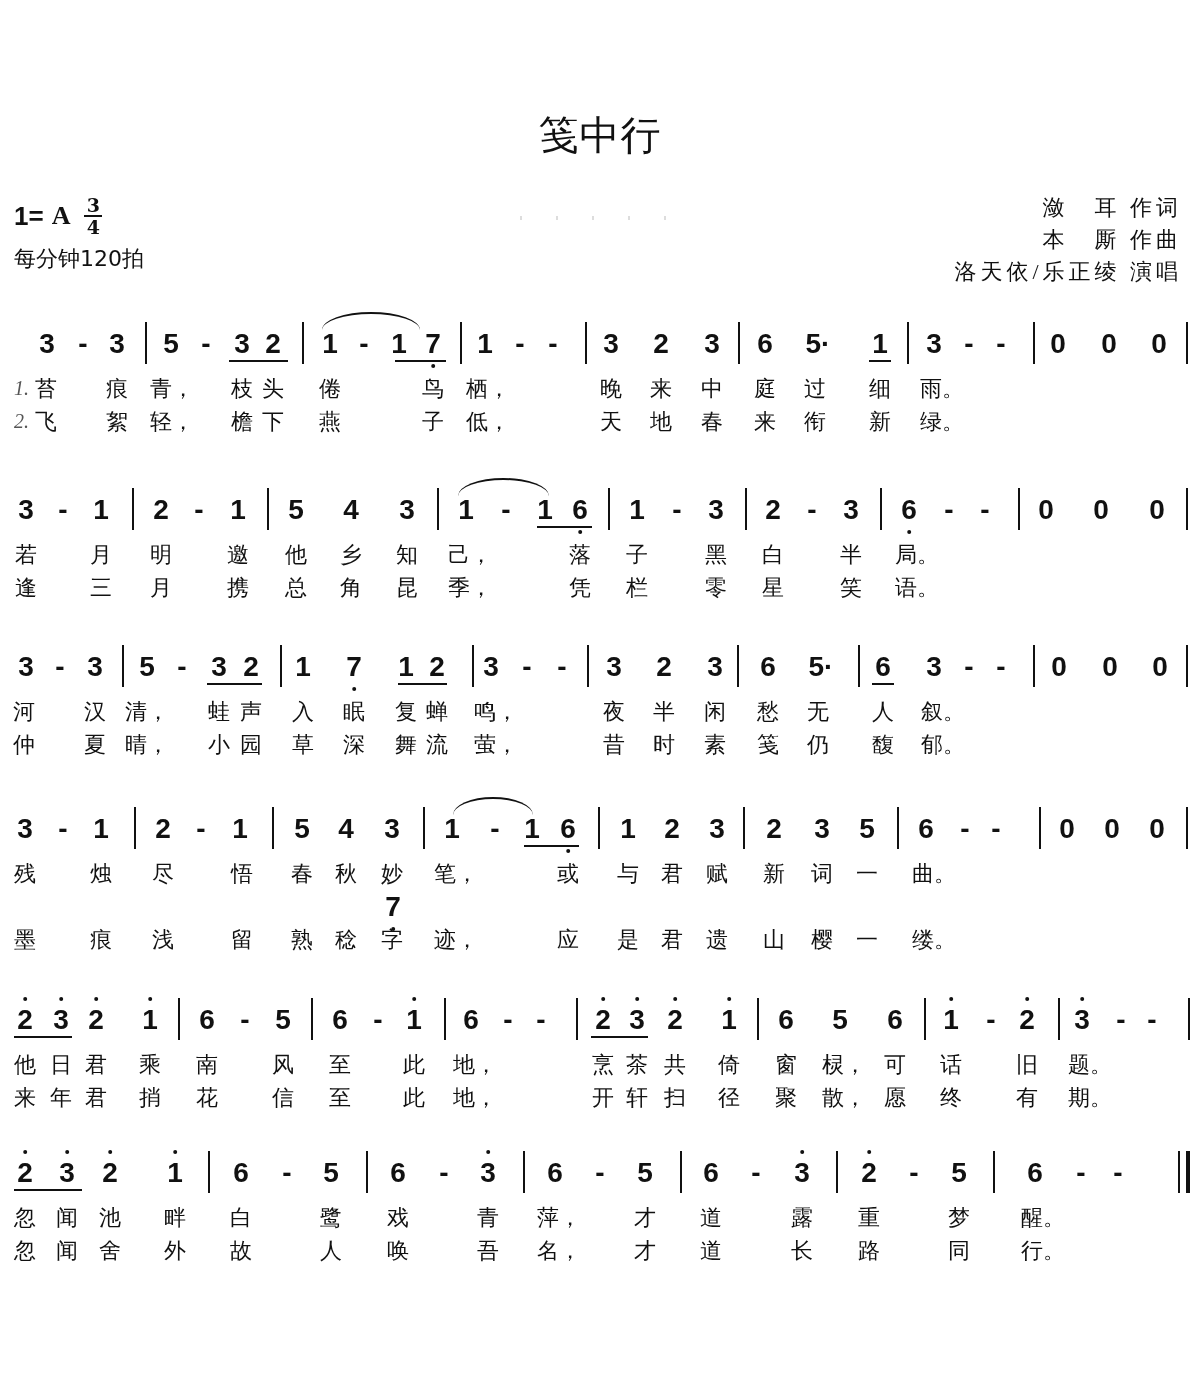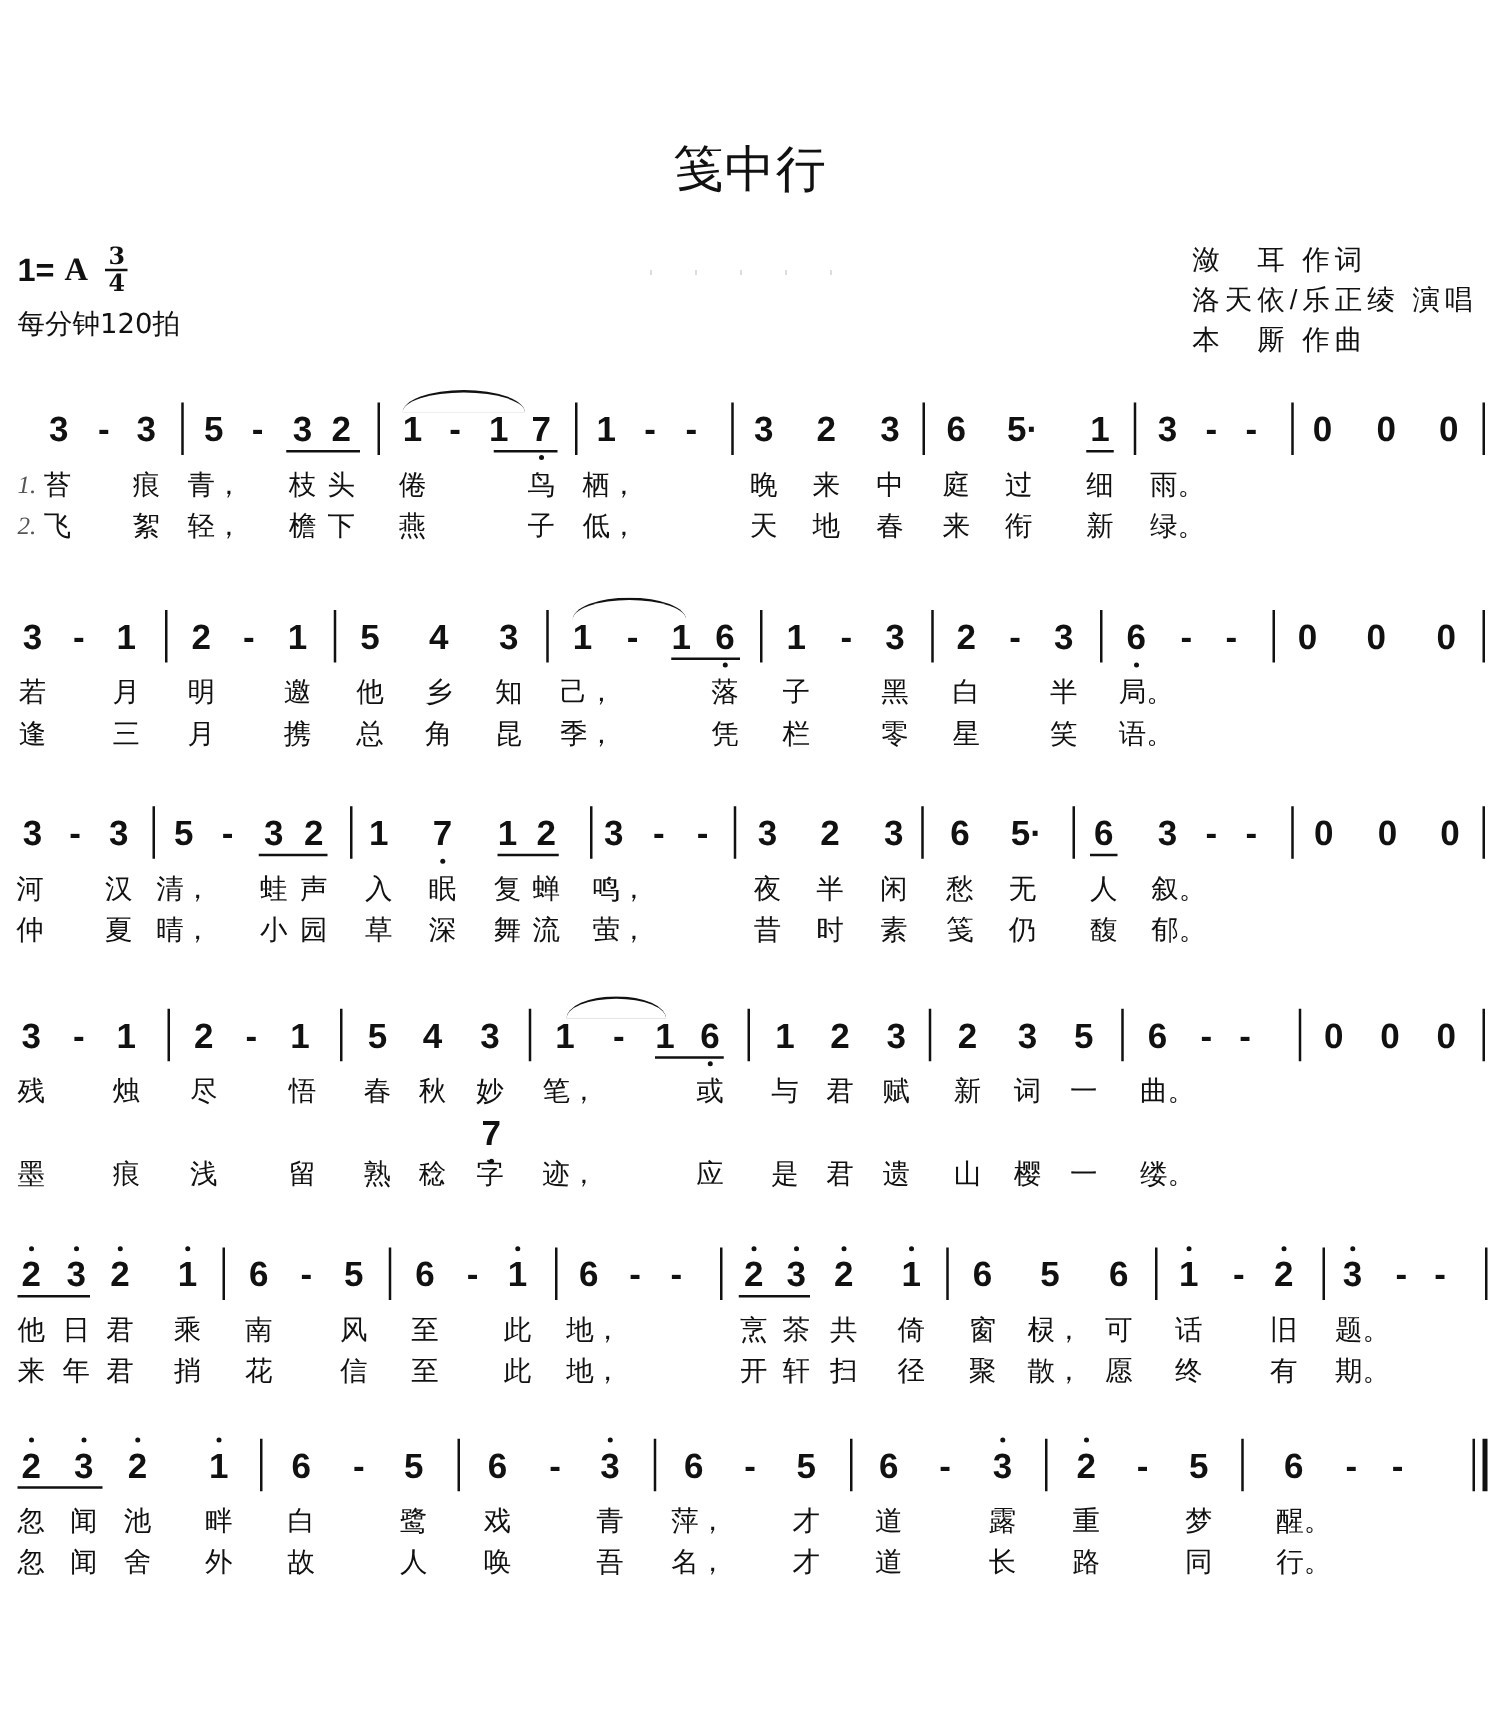--- a/index.html
+++ b/index.html
@@ -7,22 +7,22 @@
          font-family: "DejaVu Sans", "Liberation Sans", sans-serif; color: #111; }
   .title { position: absolute; top: 108px; left: 0; width: 1200px; text-align: center;
            font-size: 40px; font-weight: 400; letter-spacing: 1px; }
   .key { position: absolute; left: 14px; top: 196px; font-size: 26px; font-weight: bold;
          font-family: "Liberation Serif", serif; display: flex; align-items: center; }
   .key .k1 { font-family: "Liberation Sans", sans-serif; }
   .frac { display: inline-flex; flex-direction: column; align-items: center; margin-left: 14px;
           font-family: "DejaVu Serif", serif; font-size: 19px; line-height: 18px; font-weight: bold; }
   .frac .bar { width: 18px; border-top: 2px solid #111; margin: 1px 0; }
   .tempo { position: absolute; left: 14px; top: 244px; font-size: 22px; }
-  .credits { position: absolute; right: 18px; top: 192px; text-align: left;
-             font-family: Liberation Sans, sans-serif; font-size: 22px; line-height: 32px; letter-spacing: 4px; }
+  .credits { position: absolute; right: 18px; top: 192px; text-align: right;
+             font-family: Liberation Serif, serif; font-size: 22px; line-height: 32px; letter-spacing: 4px; }
   .note { position: absolute; font-family: "Liberation Sans", sans-serif; font-weight: bold;
           font-size: 28px; transform: translateX(-50%); line-height: 1; }
   .note .dot-hi { position: absolute; left: 50%; top: -9px; width: 4px; height: 4px; margin-left: -2px;
                   background: #111; border-radius: 50%; }
   .note .dot-lo { position: absolute; left: 50%; bottom: -10px; width: 4px; height: 4px; margin-left: -2px;
                   background: #111; border-radius: 50%; }
   .bar-line { position: absolute; width: 2px; height: 42px; background: #111; }
   .bar-end { position: absolute; width: 6px; height: 42px; border-left: 2px solid #111; border-right: 4px solid #111; }
   .beam { position: absolute; height: 0; border-top: 2px solid #111; }
   .slur { position: absolute; height: 16px; border-top: 2px solid #111; border-radius: 50% 50% 0 0 / 100% 100% 0 0; }
@@ -43,22 +43,22 @@
     <span>3</span>
     <span class="bar"></span>
     <span>4</span>
   </span>
 </div>
 <div class="tempo">每分钟120拍</div>
 <div class="faint"></div>
 
 <div class="credits">
   <div>潋　耳 作词</div>
+  <div>本　厮 作曲</div>
   <div>洛天依/乐正绫 演唱</div>
-  <div>本　厮 作曲</div>
 </div>
 
 <div id="score">
     <span class="note" style="left: 47px; top: 330px;">3</span>
     <span class="note" style="left: 83px; top: 330px;">-</span>
     <span class="note" style="left: 117px; top: 330px;">3</span>
     <span class="note" style="left: 171px; top: 330px;">5</span>
     <span class="note" style="left: 206px; top: 330px;">-</span>
     <span class="note" style="left: 242px; top: 330px;">3</span>
     <span class="note" style="left: 273px; top: 330px;">2</span>

